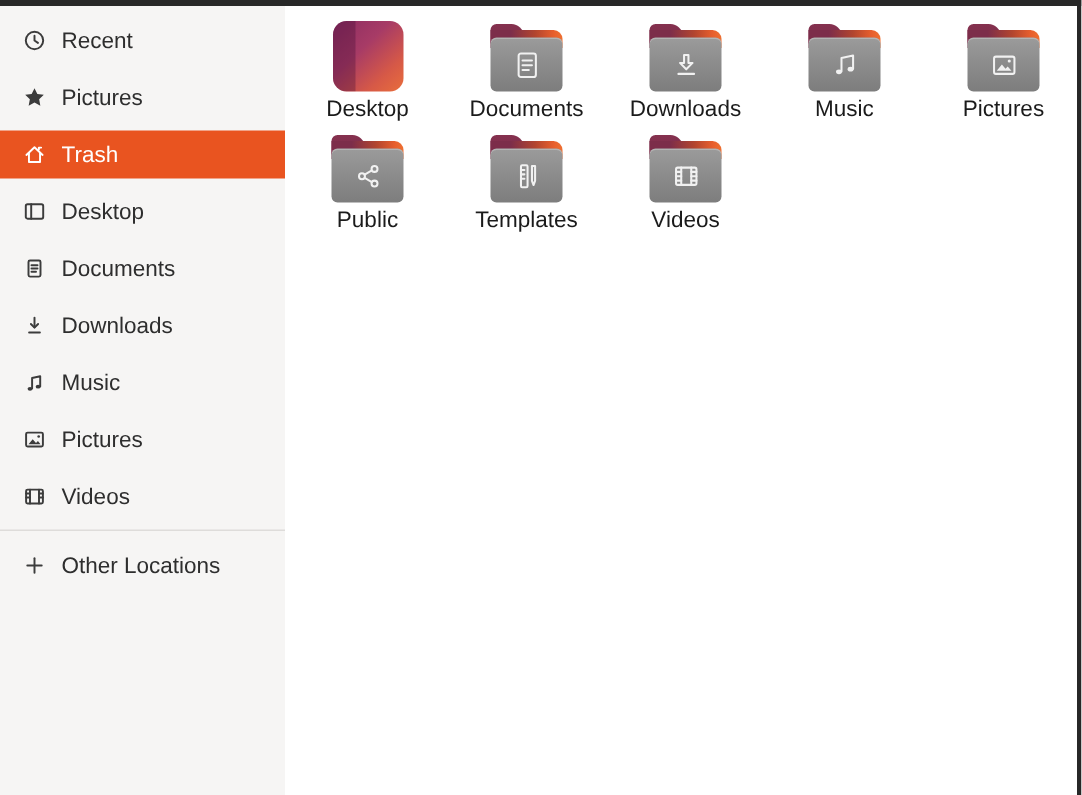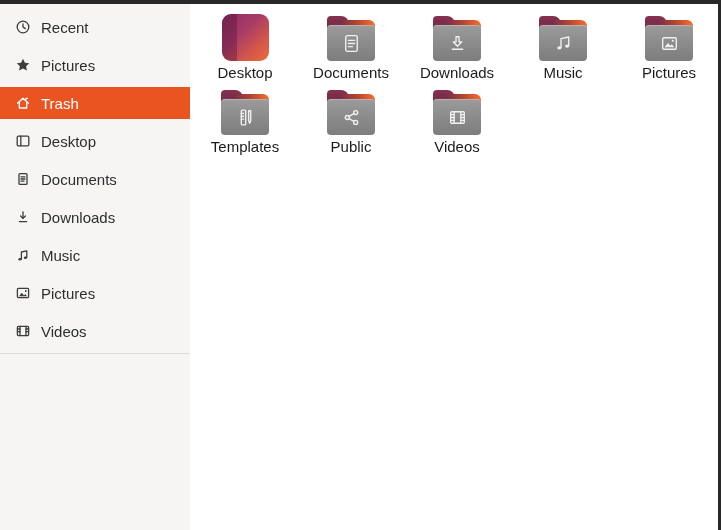--- a/index.html
+++ b/index.html
@@ -188,20 +188,29 @@
           <line class="st" x1="11" y1="6" x2="13.6" y2="6"></line>
           <line class="st" x1="11" y1="8.6" x2="13.6" y2="8.6"></line>
         </svg>
     </span>
     <span>Videos</span>
   </div>
 
 
   <div class="side-sep"></div>
 
+  <div class="side-item">
+    <span class="ico">
+      <svg viewBox="0 0 16 16">
+          <line class="st" x1="8" y1="3.2" x2="8" y2="12.8"></line>
+          <line class="st" x1="3.2" y1="8" x2="12.8" y2="8"></line>
+        </svg>
+    </span>
+    <span>Other Locations</span>
+  </div>
 
 </div>
 
 <div class="main">
   <div class="grid">
 
     <div class="file-item">
       <div class="desktop-thumb"></div>
       <div class="file-label">Desktop</div>
     </div>
@@ -258,54 +267,54 @@
           <div class="f-strip"></div>
         <div class="f-body">
           <svg viewBox="0 0 22 22">
               <rect class="es" x="4.5" y="5.5" width="13" height="11" rx="1.2"></rect>
               <circle class="ef" cx="14.2" cy="8.3" r="1"></circle>
               <path class="ef" d="M6.2 14.5 L9.5 10.5 11.8 13.2 13.2 11.8 15.6 14.5 Z"></path>
             </svg>
         </div>
       </div>
       <div class="file-label">Pictures</div>
+    </div>
+
+    <div class="file-item">
+      <div class="folder">
+        <div class="f-tab"></div>
+          <div class="f-strip"></div>
+        <div class="f-body">
+          <svg viewBox="0 0 22 22">
+              <circle class="es" cx="7" cy="11" r="1.9"></circle>
+              <circle class="es" cx="15" cy="6.3" r="1.9"></circle>
+              <circle class="es" cx="15" cy="15.7" r="1.9"></circle>
+              <line class="es" x1="8.7" y1="10" x2="13.3" y2="7.3"></line>
+              <line class="es" x1="8.7" y1="12" x2="13.3" y2="14.7"></line>
+            </svg>
+        </div>
+      </div>
+      <div class="file-label">Public</div>
     </div>
 
     <div class="file-item">
       <div class="folder">
         <div class="f-tab"></div>
           <div class="f-strip"></div>
         <div class="f-body">
           <svg viewBox="0 0 22 22">
               <rect class="es" x="7" y="4" width="4.2" height="14" rx="0.8"></rect>
               <line class="es" x1="7" y1="7" x2="9.2" y2="7"></line>
               <line class="es" x1="7" y1="9.8" x2="9.2" y2="9.8"></line>
               <line class="es" x1="7" y1="12.6" x2="9.2" y2="12.6"></line>
               <path class="es" d="M14 4.5 h2 v9.5 l-1 2.6 -1 -2.6 Z"></path>
             </svg>
         </div>
       </div>
       <div class="file-label">Templates</div>
-    </div>
-
-    <div class="file-item">
-      <div class="folder">
-        <div class="f-tab"></div>
-          <div class="f-strip"></div>
-        <div class="f-body">
-          <svg viewBox="0 0 22 22">
-              <circle class="es" cx="7" cy="11" r="1.9"></circle>
-              <circle class="es" cx="15" cy="6.3" r="1.9"></circle>
-              <circle class="es" cx="15" cy="15.7" r="1.9"></circle>
-              <line class="es" x1="8.7" y1="10" x2="13.3" y2="7.3"></line>
-              <line class="es" x1="8.7" y1="12" x2="13.3" y2="14.7"></line>
-            </svg>
-        </div>
-      </div>
-      <div class="file-label">Public</div>
     </div>
 
     <div class="file-item">
       <div class="folder">
         <div class="f-tab"></div>
           <div class="f-strip"></div>
         <div class="f-body">
           <svg viewBox="0 0 22 22">
               <rect class="es" x="4.5" y="5.5" width="13" height="11" rx="1"></rect>
               <line class="es" x1="7.8" y1="5.5" x2="7.8" y2="16.5"></line>

